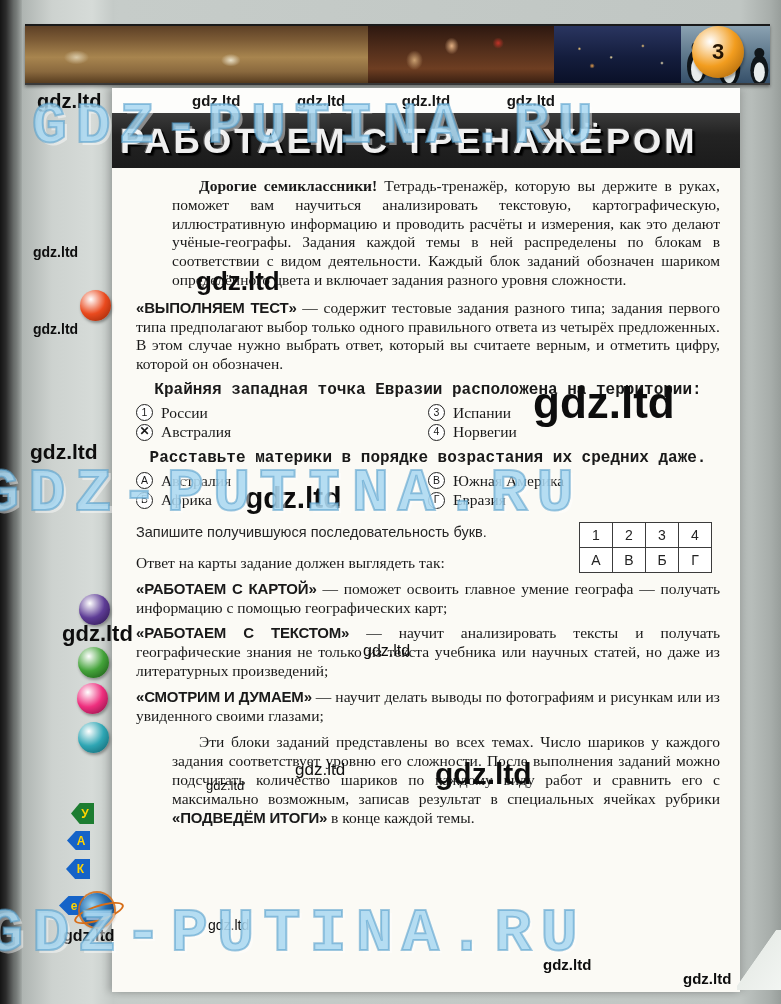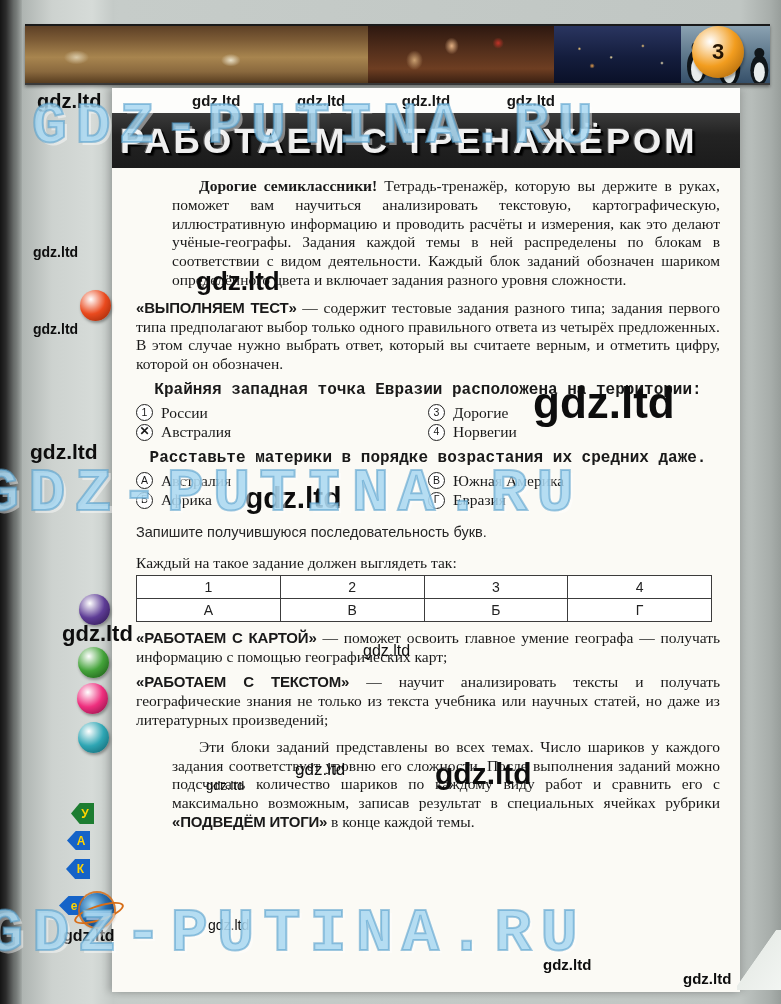--- a/index.html
+++ b/index.html
@@ -58,21 +58,21 @@
   .hdr{font-family:"Liberation Sans",sans-serif;font-weight:700;font-size:15px;letter-spacing:-.2px;}
   .sans-q{font-family:Liberation Mono, monospace;font-weight:700;font-size:16px;
           margin:7px 0 3px 0;line-height:19px;text-align:center;}
   .opts{display:grid;grid-auto-flow:column;grid-template-rows:auto auto;grid-template-columns:1fr 1fr;
         margin:1px 0 6px 0;}
   .opt{font-size:15.5px;line-height:19.5px;display:flex;align-items:center;}
   .circ{display:inline-flex;width:15px;height:15px;min-width:15px;border:1.2px solid #222;border-radius:50%;
         align-items:center;justify-content:center;font-family:"Liberation Sans",sans-serif;
         font-size:10.5px;margin-right:8px;background:#fff;}
   .circ.checked{font-size:12px;font-weight:700;}
-  .inst-row{display:flex;justify-content:space-between;margin:10px 0 4px 0;flex-direction:column;}
+  .inst-row{display:flex;justify-content:space-between;margin:10px 0 4px 0;}
   .sans-inst{font-family:"Liberation Sans",sans-serif;font-size:14.5px;color:#262626;margin:4px 0 14px 0;}
   .answer-note{margin:0;}
   .ans-table{border-collapse:collapse;margin-right:8px;margin-top:2px;}
   .ans-table td{width:30px;height:20px;border:1.5px solid #3c3c3c;background:#fff;text-align:center;
         font-family:"Liberation Sans",sans-serif;font-size:14px;color:#222;}
   .block{margin-top:7px;}
 
   
   .ball{position:absolute;border-radius:50%;box-shadow:1px 2px 3px rgba(0,0,0,.35);}
   .arrow{position:absolute;display:flex;align-items:center;justify-content:center;
@@ -143,21 +143,21 @@
       <div class="opt">
           <span class="circ">1</span>
           <span>России</span>
         </div>
       <div class="opt">
           <span class="circ checked">✕</span>
           <span>Австралия</span>
         </div>
       <div class="opt">
           <span class="circ">3</span>
-          <span>Дорогие</span>
+          <span>Испании</span>
         </div>
       <div class="opt">
           <span class="circ">4</span>
           <span>Норвегии</span>
         </div>
     </div>
 
 
     <p class="sans-q">Расставьте материки в порядке возрастания их средних даже.</p>
     <div class="opts">
@@ -175,21 +175,21 @@
         </div>
       <div class="opt">
           <span class="circ">Г</span>
           <span>Евразия</span>
         </div>
     </div>
 
     <div class="inst-row">
       <div>
         <p class="sans-inst">Запишите получившуюся последовательность букв.</p>
-        <p class="body-p answer-note">Каждый на такое задание должен выглядеть так:</p>
+        <p class="body-p answer-note">Ответ на карты задание должен выглядеть так:</p>
       </div>
       <table class="ans-table">
         <tbody>
             <tr>
           <td>1</td>
           <td>2</td>
           <td>3</td>
           <td>4</td>
         </tr>
         <tr>
@@ -197,20 +197,21 @@
           <td>В</td>
           <td>Б</td>
           <td>Г</td>
         </tr>
       </tbody>
         </table>
     </div>
 
     <p class="body-p block"><b class="hdr">«РАБОТАЕМ С КАРТОЙ»</b> <span>— поможет освоить главное умение географа — получать информацию с помощью географических карт;</span></p>
     <p class="body-p block"><b class="hdr">«РАБОТАЕМ С ТЕКСТОМ»</b> <span>— научит анализировать тексты и получать географические знания не только из текста учебника или научных статей, но даже из литературных произведений;</span></p>
+    <p class="body-p block"><b class="hdr">«СМОТРИМ И ДУМАЕМ»</b> <span>— научит делать выводы по фотографиям и рисункам или из увиденного своими глазами;</span></p>
 
     <p class="body-p indent" style="margin-top:8px"><span>Эти блоки заданий представлены во всех темах. Число шариков у каждого задания соответствует уровню его сложности. После выполнения заданий можно подсчитать количество шариков по каждому виду работ и сравнить его с максимально возможным, записав результат в специальных ячейках рубрики </span><b class="hdr">«ПОДВЕДЁМ ИТОГИ»</b><span> в конце каждой темы.</span></p>
 
   </div>
 </div>
 
 <div class="ball" style="left: 80px; top: 290px; width: 31px; height: 31px; background: radial-gradient(circle at 35% 30%, rgb(255, 255, 255) 0%, rgb(234, 74, 30) 50%, rgb(141, 35, 5) 100%);"></div>
 <div class="ball" style="left: 79px; top: 594px; width: 31px; height: 31px; background: radial-gradient(circle at 35% 30%, rgb(255, 255, 255) 0%, rgb(94, 61, 150) 50%, rgb(38, 16, 67) 100%);"></div>
 <div class="ball" style="left: 78px; top: 647px; width: 31px; height: 31px; background: radial-gradient(circle at 35% 30%, rgb(255, 255, 255) 0%, rgb(68, 163, 58) 50%, rgb(21, 77, 16) 100%);"></div>
 <div class="ball" style="left: 77px; top: 683px; width: 31px; height: 31px; background: radial-gradient(circle at 35% 30%, rgb(255, 255, 255) 0%, rgb(238, 47, 126) 50%, rgb(126, 12, 62) 100%);"></div>

